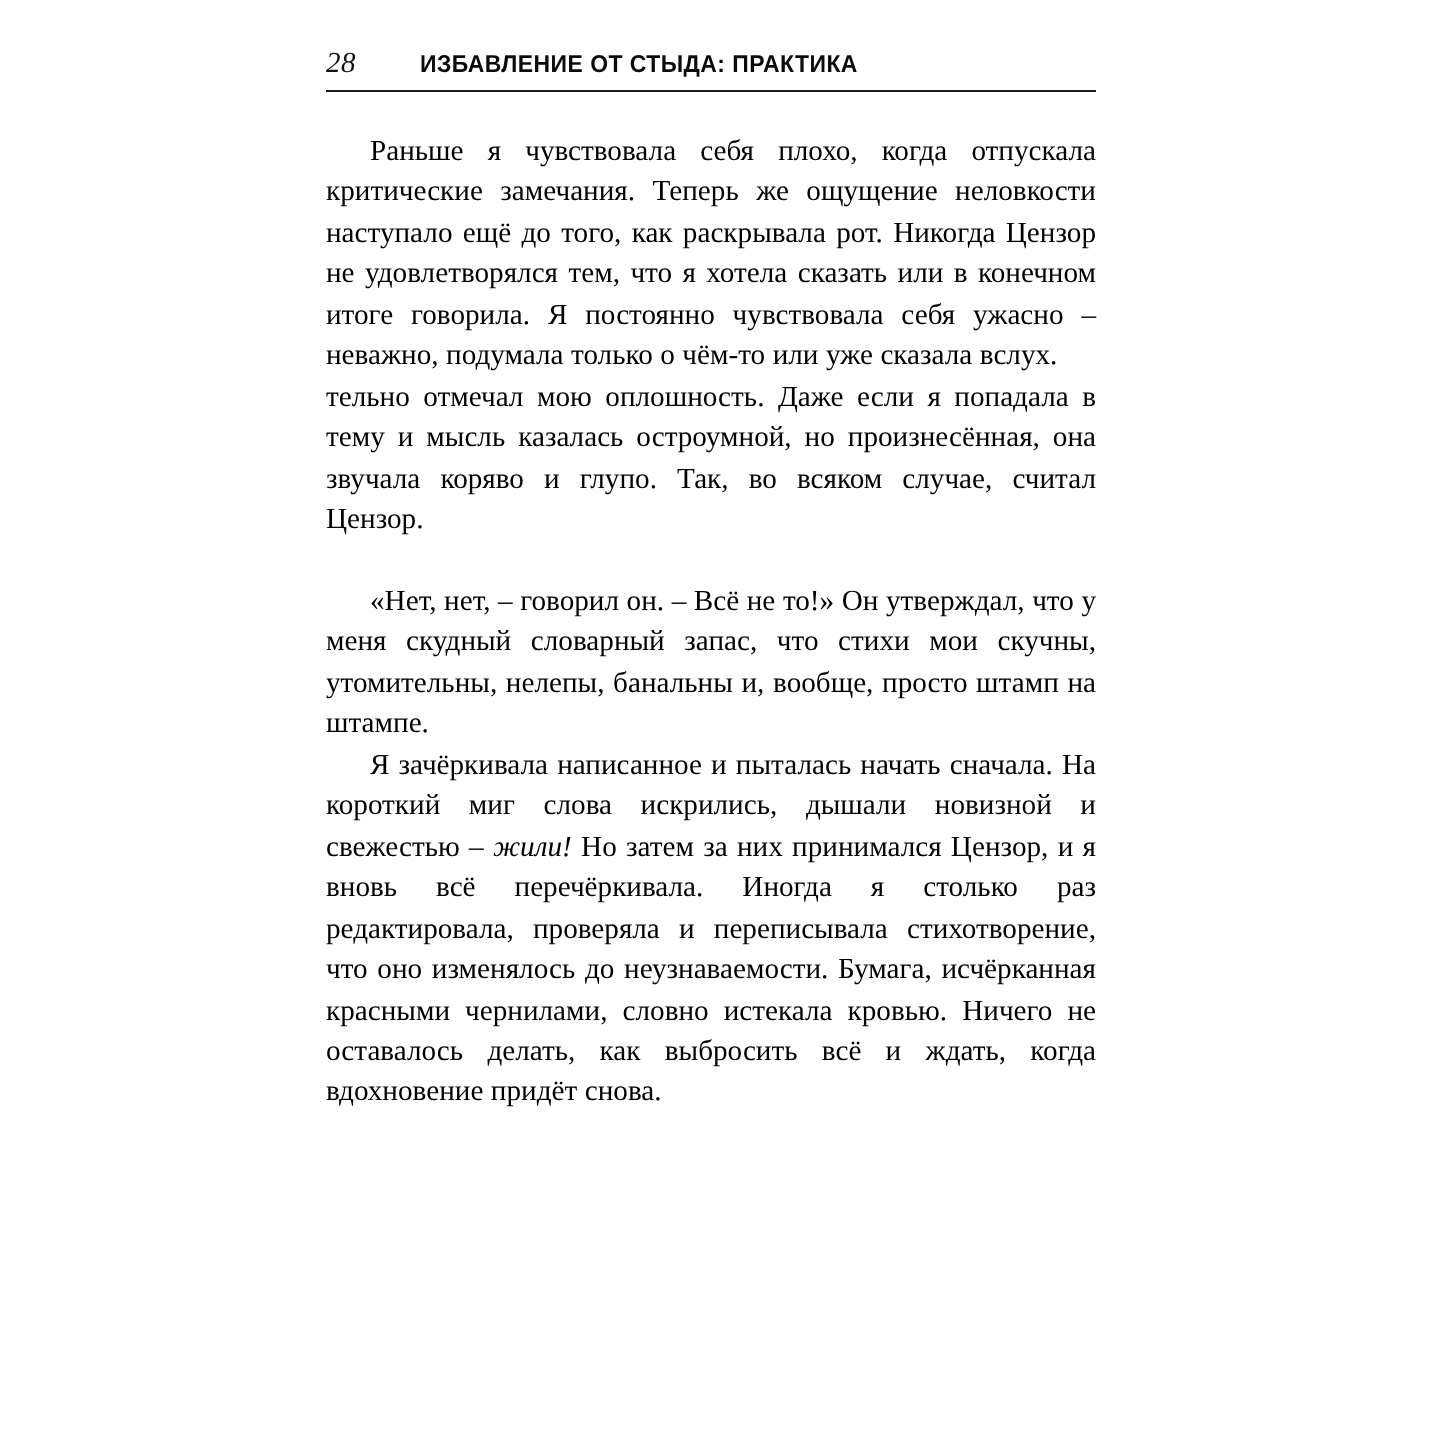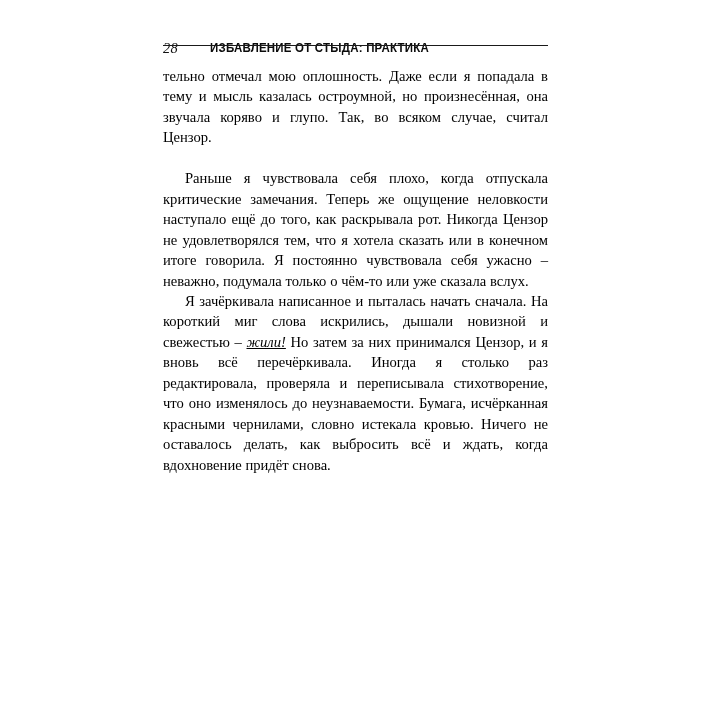--- a/index.html
+++ b/index.html
@@ -25,21 +25,20 @@
     box-sizing: border-box;
   }
 
   
   .running-head {
     position: absolute;
     left: 163px;
     top: 22px;
     width: 385px;
     height: 26px;
-    margin-top: 16px;
   }
   .folio {
     position: absolute;
     left: 0;
     top: 1px;
     font-family: "Liberation Serif", "DejaVu Serif", serif;
     font-style: italic;
     font-size: 14.5px;
     line-height: 18px;
     color: #111111;
@@ -83,21 +82,20 @@
     line-height: 20.45px;
     text-indent: 22px;
     hyphens: manual;
     word-spacing: 0.1px;
   }
   .para.no-indent {
     text-indent: 0;
   }
   .para em {
     font-style: italic;
-    text-decoration: underline;
   }
 
   
   .para.cont:after {
     content: "";
     display: inline-block;
     width: 100%;
   }
 </style>
 </head>
@@ -106,23 +104,24 @@
 <div class="page">
 
   <div class="running-head">
     <span class="folio">28</span>
     <span class="head-title">ИЗБАВЛЕНИЕ ОТ СТЫДА: ПРАКТИКА</span>
   </div>
   <div class="head-rule"></div>
 
   <div class="column">
 
+    <p class="para">Раньше я чувствовала себя плохо, когда отпускала критические замечания. Теперь же ощущение неловкости наступало ещё до того, как раскрывала рот. Никогда Цензор не удовлетворялся тем, что я хотела сказать или в конечном итоге говорила. Я постоянно чувствовала себя ужасно – неважно, подумала только о чём-то или уже сказала вслух.</p>
+
     <p class="para no-indent cont">тельно отмечал мою оплошность. Даже если я попадала в тему и мысль казалась остроумной, но произнесённая, она звучала коряво и глупо. Так, во всяком случае, считал Цензор.</p>
 
-    <p class="para">Раньше я чувствовала себя плохо, когда отпускала критические замечания. Теперь же ощущение неловкости наступало ещё до того, как раскрывала рот. Никогда Цензор не удовлетворялся тем, что я хотела сказать или в конечном итоге говорила. Я постоянно чувствовала себя ужасно – неважно, подумала только о чём-то или уже сказала вслух.</p>
 
-
+    <p class="para">«Нет, нет, – говорил он. – Всё не то!» Он утверждал, что у меня скудный словарный запас, что стихи мои скучны, утомительны, нелепы, банальны и, вообще, просто штамп на штампе.</p>
 
     <p class="para"><span>Я зачёркивала написанное и пыталась начать сначала. На короткий миг слова искрились, дышали новизной и свежестью – </span><em>жили!</em><span> Но затем за них принимался Цензор, и я вновь всё перечёркивала. Иногда я столько раз редактировала, проверяла и переписывала стихотворение, что оно изменялось до неузнаваемости. Бумага, исчёрканная красными чернилами, словно истекала кровью. Ничего не оставалось делать, как выбросить всё и ждать, когда вдохновение придёт снова.</span></p>
 
 
   </div>
 </div>
 
 </body></html>

